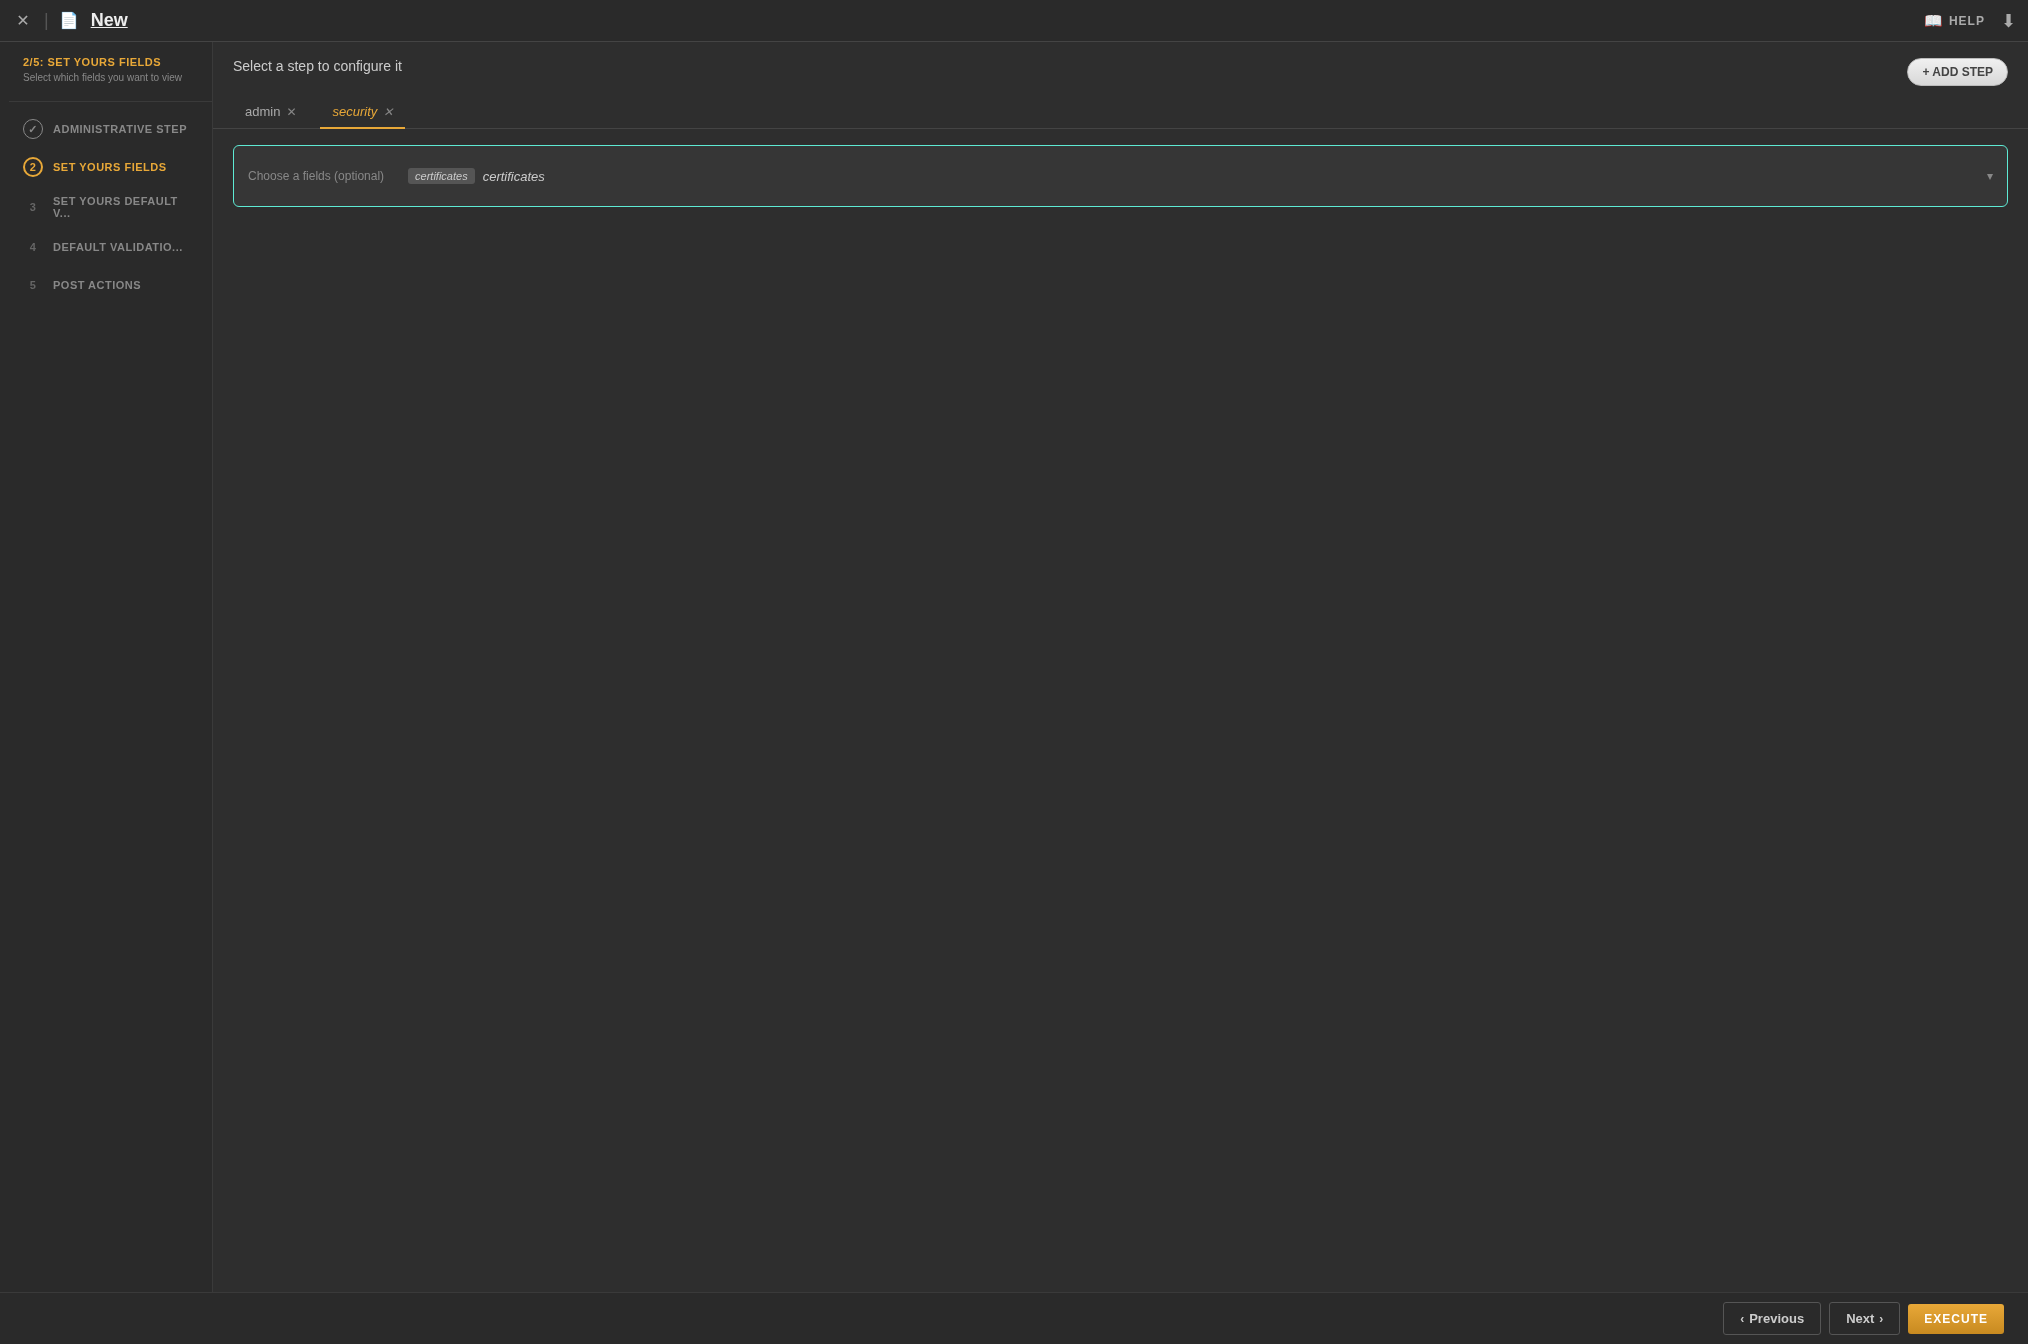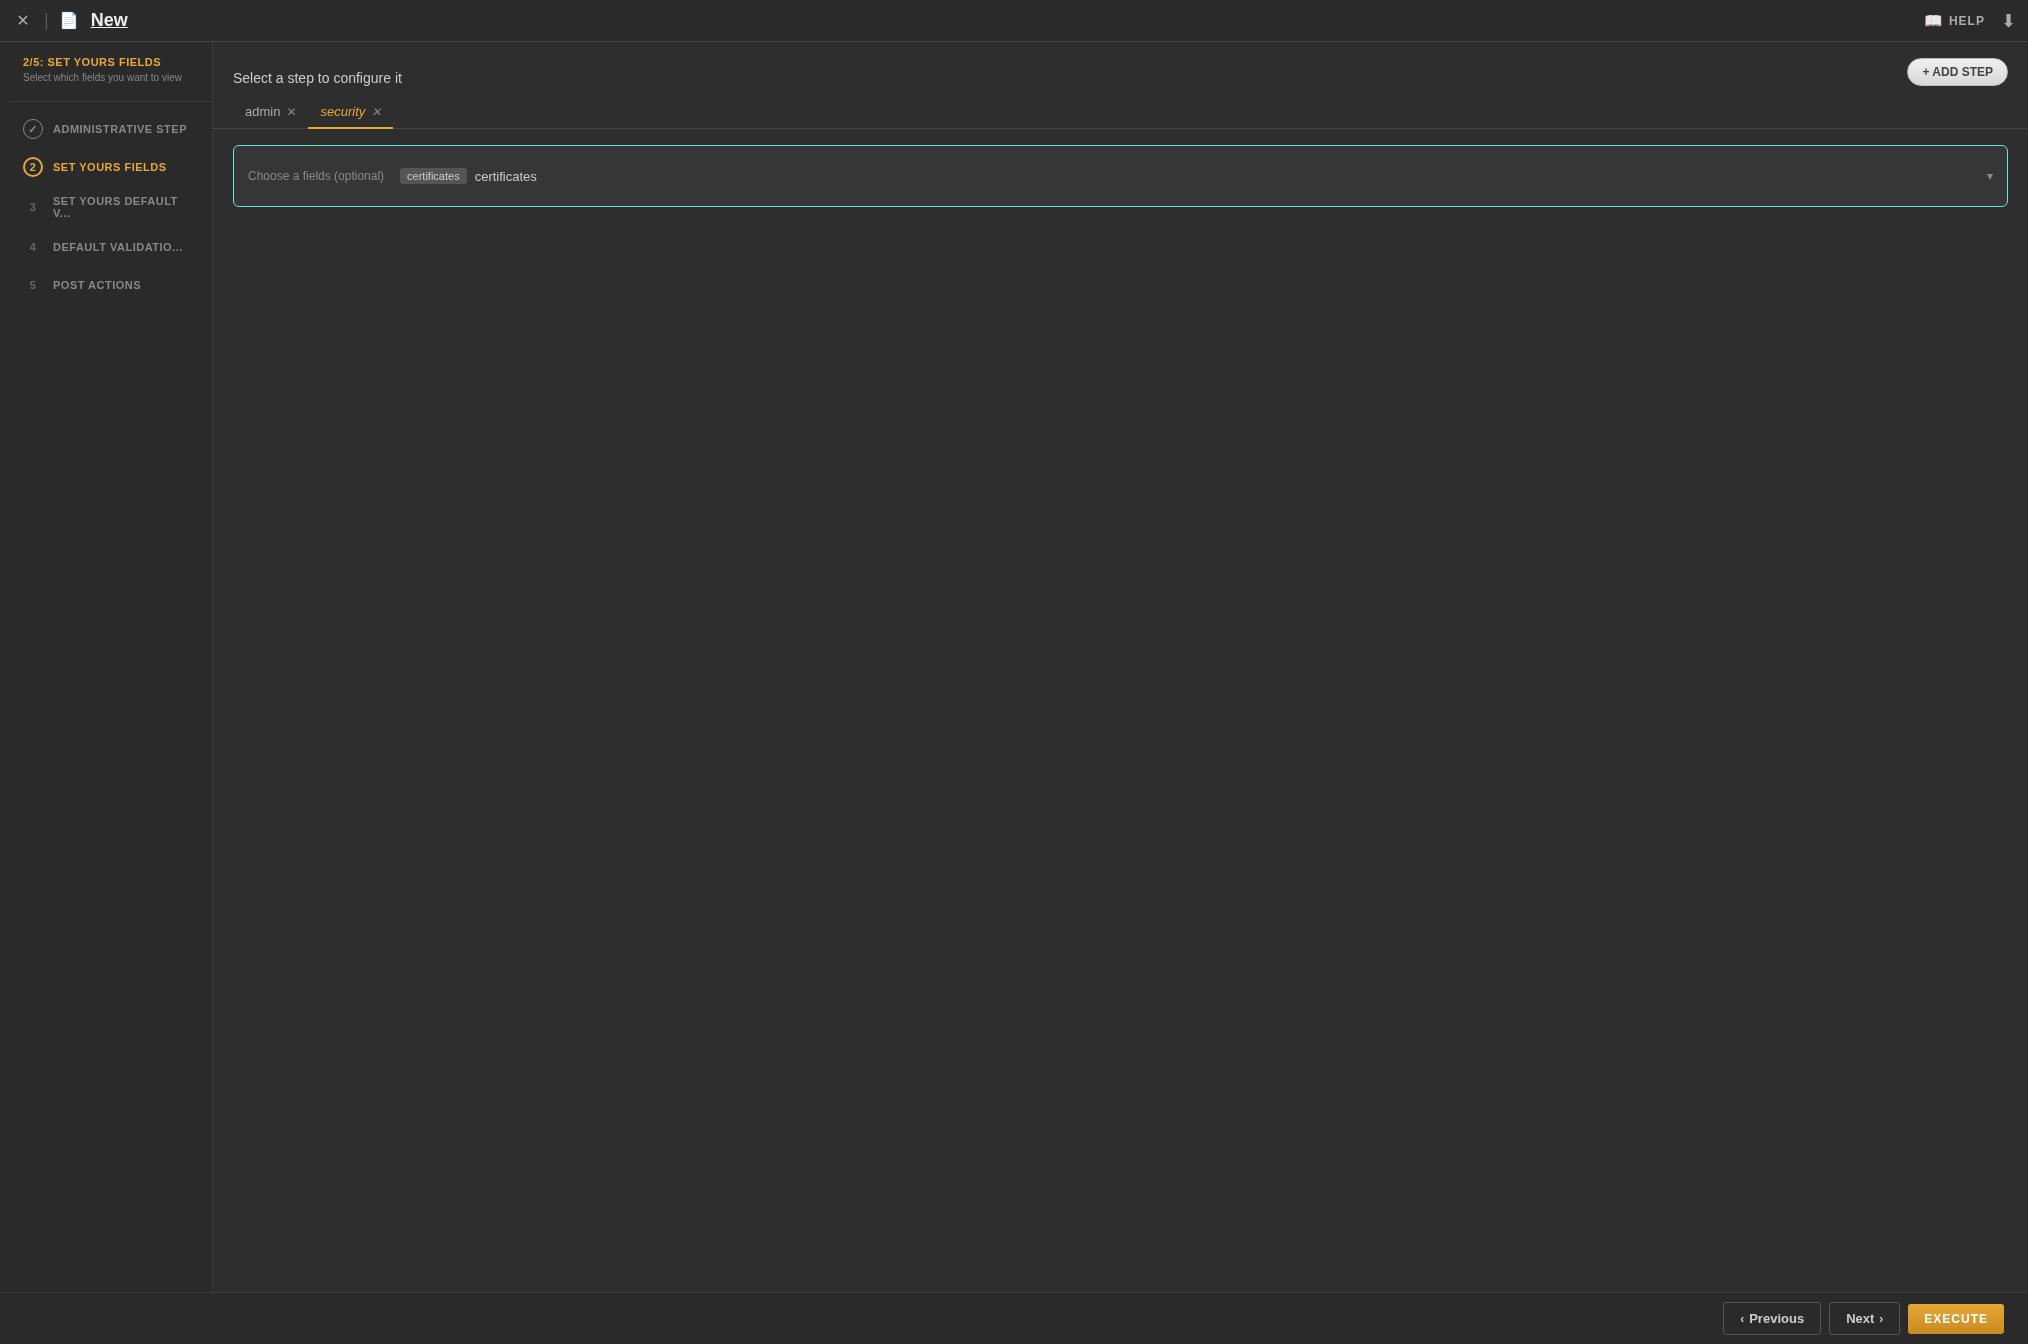--- a/index.html
+++ b/index.html
@@ -149,21 +149,21 @@
     .content {
       flex: 1;
       display: flex;
       flex-direction: column;
       background: #2e2e2e;
       overflow: hidden;
     }
     .content-header {
       padding: 16px 20px 10px 20px;
       display: flex;
-      align-items: flex-end;
+      align-items: flex-start;
       justify-content: space-between;
     }
     .content-title {
       color: #ccc;
       font-size: 14px;
     }
     .add-step-btn {
       background: linear-gradient(to bottom, #f0f0f0, #d8d8d8);
       border: 1px solid #bbb;
       border-radius: 14px;
@@ -176,21 +176,21 @@
       align-items: center;
       gap: 4px;
     }
 
     
     .tabs-bar {
       display: flex;
       align-items: flex-end;
       padding: 0 20px;
       border-bottom: 1px solid #444;
-      gap: 0;
+      gap: 12px;
     }
     .tab {
       display: flex;
       align-items: center;
       gap: 6px;
       padding: 8px 12px;
       cursor: pointer;
       color: #aaa;
       font-size: 13px;
       border-bottom: 2px solid transparent;
@@ -225,21 +225,22 @@
     }
     .fields-selector-label {
       color: #888;
       font-size: 12px;
     }
     .fields-selector-value {
       display: flex;
       align-items: center;
       gap: 8px;
       flex: 1;
-      margin-left: 16px;
+      margin-left: 24px;
+      font-style: italic;
     }
     .tag-badge {
       background: #555;
       color: #ccc;
       border-radius: 3px;
       padding: 2px 7px;
       font-size: 11px;
     }
     .fields-selector-text {
       color: #ccc;

